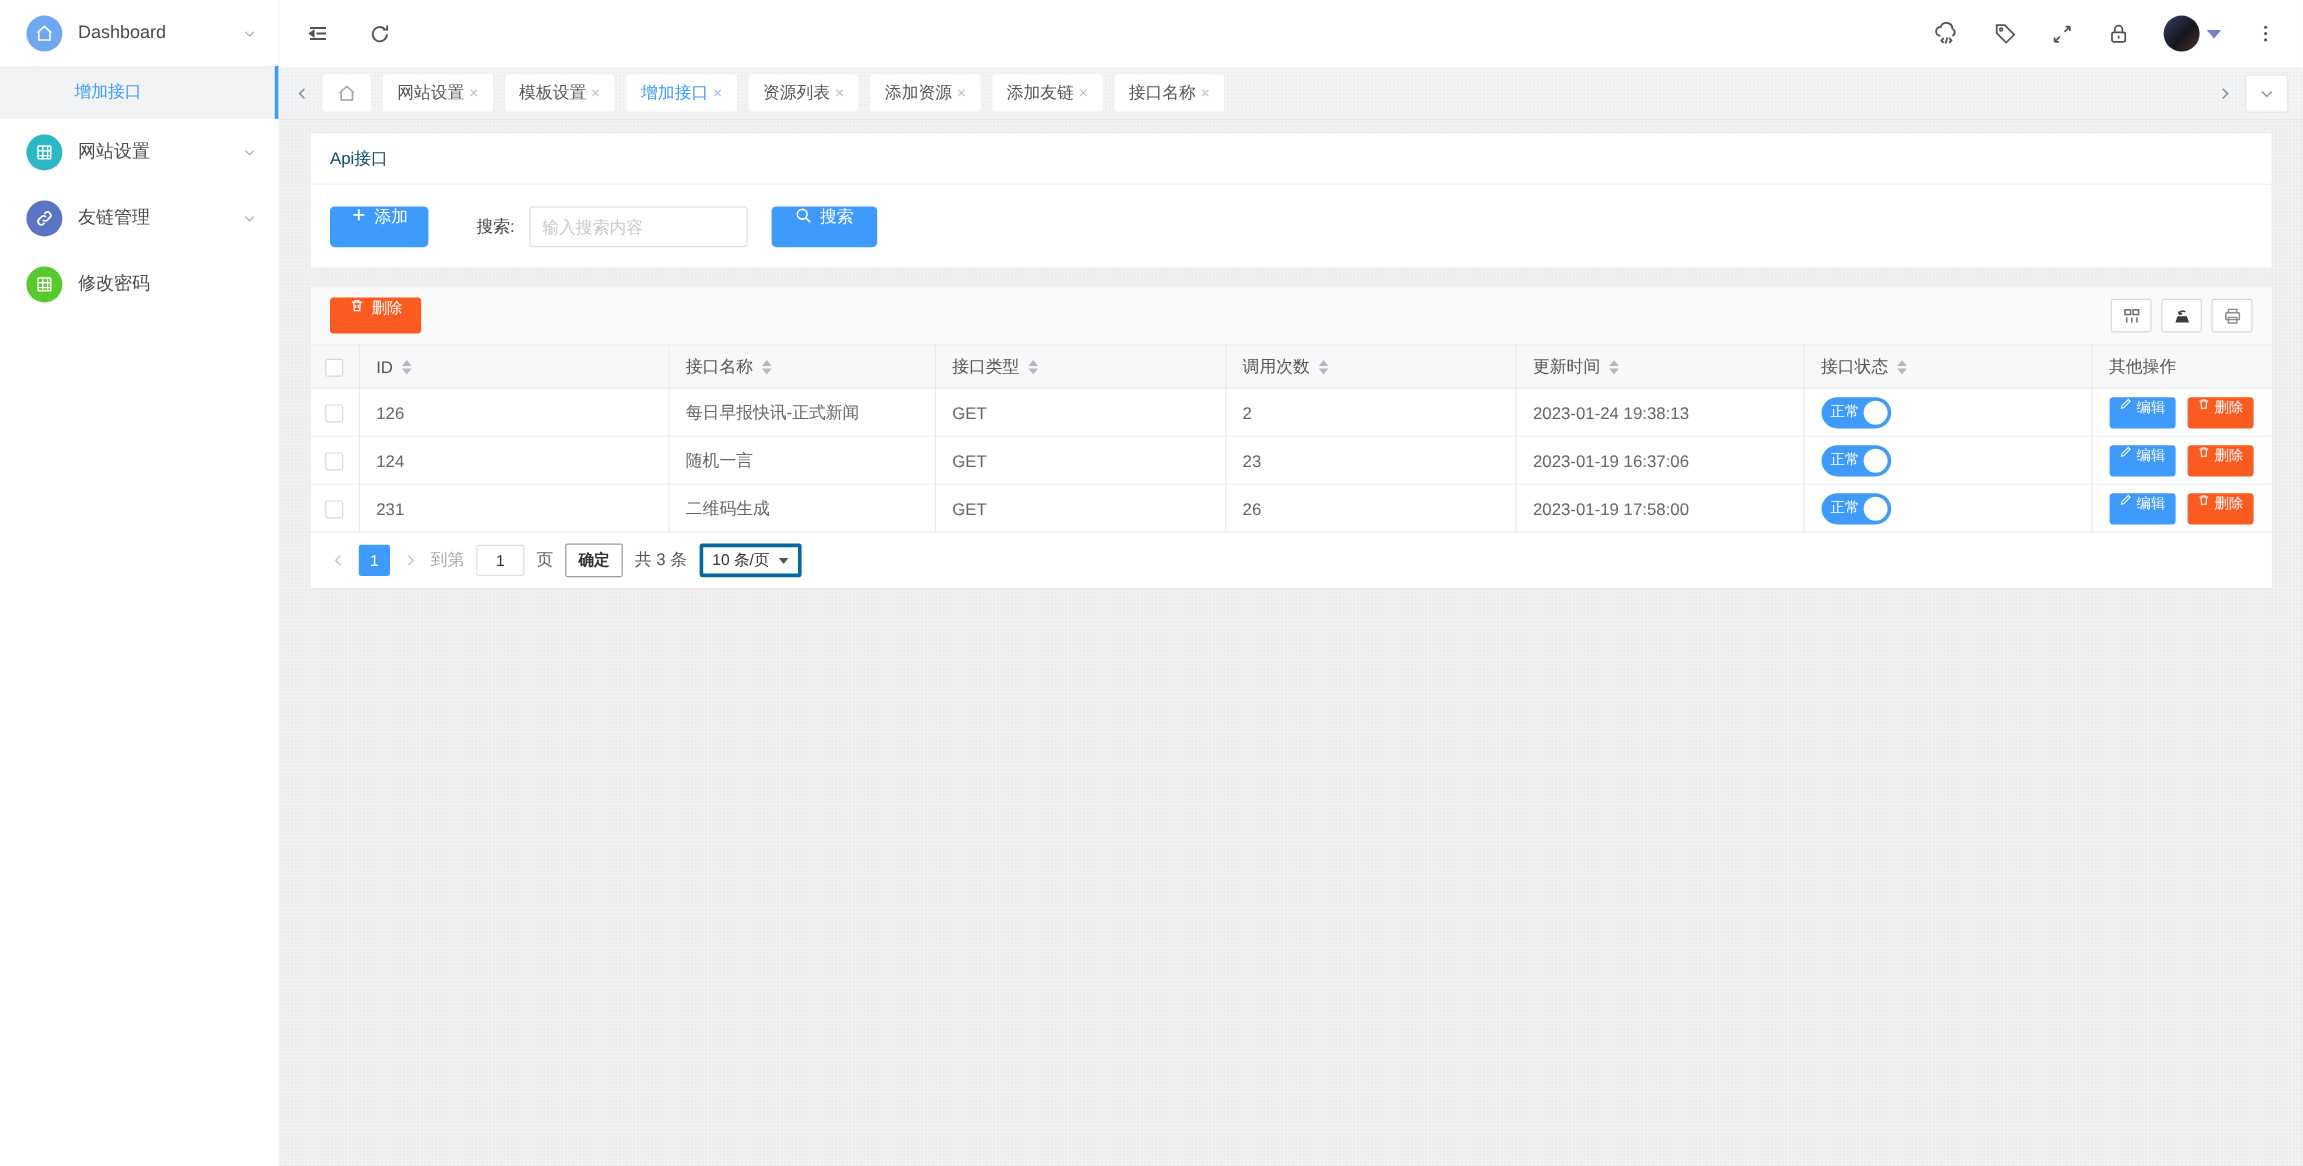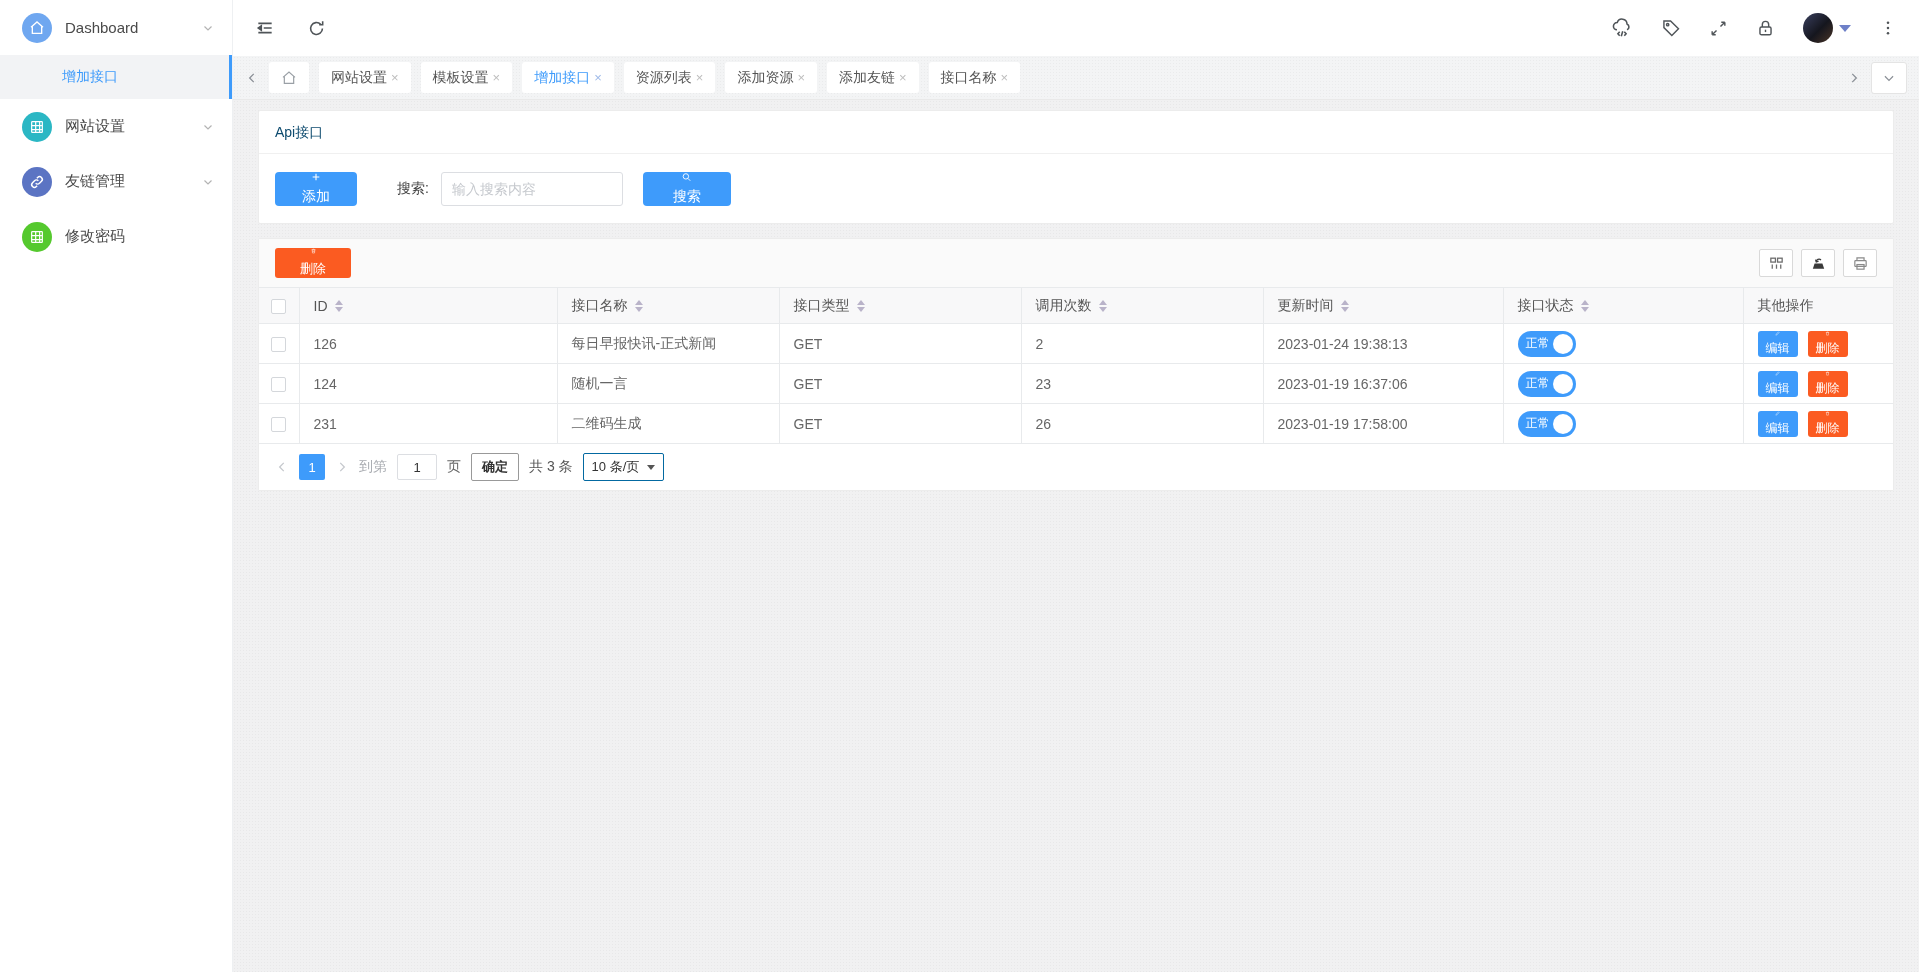--- a/index.html
+++ b/index.html
@@ -40,21 +40,21 @@
   .tab.active .x { color:#9db9e8; }
   .tab-spacer { flex:1; }
   .tab-caret-box { width:36px; height:32px; background:#fff; border:1px solid #e4e4e4; border-radius:3px; display:flex; align-items:center; justify-content:center; color:#8a8f96; cursor:pointer; }
 
   .content { flex:1; background:#f1f1f2;
     background-image:radial-gradient(rgba(120,120,120,.07) 1px, transparent 1px); background-size:3px 3px;
     padding:10px 25px 0 25px; overflow:hidden; }
   .card { background:#fff; border:1px solid #ececec; border-radius:2px; }
   .card-title { height:43px; line-height:43px; padding:0 16px; color:#0c4a6e; border-bottom:1px solid #f0f0f0; }
   .search-row { height:69px; display:flex; align-items:center; padding:0 16px; }
-  .btn { border:none; border-radius:4px; color:#fff; display:inline-flex; align-items:center; justify-content:center; gap:6px; cursor:pointer; font-size:14px;flex-direction:column; }
+  .btn { border:none; border-radius:4px; color:#fff; display:inline-flex; justify-content:center; gap:6px; cursor:pointer; font-size:14px; }
   .btn-primary { background:#3e9bfb; }
   .btn-add { width:82px; height:34px; }
   .search-label { margin-left:40px; color:#444; }
   .search-input { margin-left:12px; width:182px; height:34px; border:1px solid #dcdee2; border-radius:3px; padding:0 10px; font-size:14px; color:#333; outline:none; }
   .search-input::placeholder { color:#c6c9ce; }
   .btn-search { margin-left:20px; width:88px; height:34px; }
 
   .table-card { margin-top:14px; }
   .table-toolbar { height:48px; background:#fafafa; display:flex; align-items:center; padding:0 16px; }
   .btn-danger { background:#fb5b21; }
@@ -83,21 +83,21 @@
   .btn-sm { height:26px; padding:0 8px; border-radius:3px; font-size:12px; gap:4px; }
 
   .pagination { height:46px; display:flex; align-items:center; padding:0 16px; gap:10px; background:#fff; }
   .pg-arrow { color:#c5c8cd; display:flex; align-items:center; cursor:pointer; }
   .pg-num { width:26px; height:26px; background:#3e9bfb; color:#fff; border-radius:2px; display:flex; align-items:center; justify-content:center; font-size:13px; cursor:pointer; }
   .pg-goto-label { color:#a8abb0; }
   .pg-input { width:40px; height:26px; border:1px solid #dcdee2; border-radius:2px; text-align:center; font-size:13px; color:#333; outline:none; }
   .pg-page-label { color:#666; }
   .pg-confirm { height:28px; padding:0 10px; background:#fff; border:1px solid #999; border-radius:2px; font-weight:bold; color:#333; font-size:13px; cursor:pointer; }
   .pg-total { color:#555; }
-  .pg-select { height:28px; border:1px solid #0369a1; border-radius:2px; background:#fff; display:flex; align-items:center; gap:8px; padding:0 8px; font-size:13px; color:#333; cursor:pointer; }
+  .pg-select { height:28px; border:3px solid #0369a1; border-radius:2px; background:#fff; display:flex; align-items:center; gap:8px; padding:0 8px; font-size:13px; color:#333; cursor:pointer; }
   .pg-select .sel-caret { width:0; height:0; border-left:4px solid transparent; border-right:4px solid transparent; border-top:5px solid #555; }
   svg { display:block; }
 </style>
 </head>
 <body>
 
 <div class="app">
 
   <aside class="sidebar">
 

